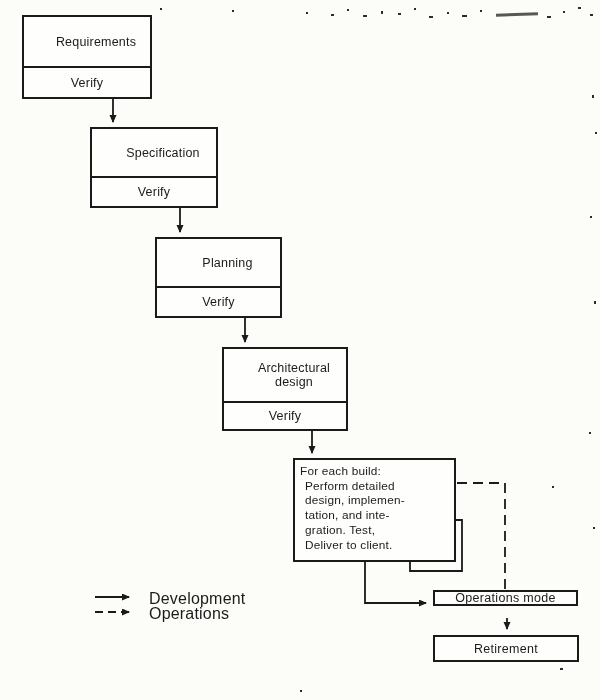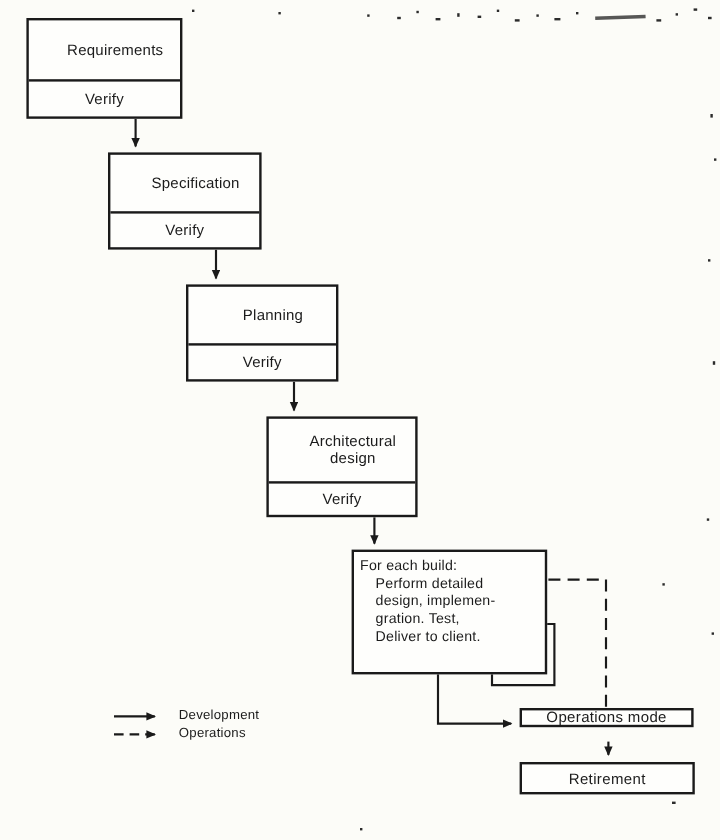--- a/index.html
+++ b/index.html
@@ -44,23 +44,23 @@
     left:293px;top:458px;width:163px;height:104px;
     background:#fefefc;
     border:2px solid #1a1a1a;
     box-sizing:border-box;
     font-size:11.8px;
     line-height:14.7px;
     letter-spacing:.2px;
     padding:4px 2px 0 5px;
   }
   .buildbox .ln{white-space:nowrap;}
-  .buildbox .indent{margin-left:13px;}
+  .buildbox .indent{margin-left:5px;}
   .legend-label{
-    position:absolute;font-size:11px;letter-spacing:.2px;
+    position:absolute;font-size:16px;letter-spacing:.2px;
   }
   .speck{position:absolute;background:#2c2c2c;}
   .smudge{
     position:absolute;left:496px;top:13px;width:42px;height:3px;
     background:#3a3a3a;transform:rotate(-2deg);opacity:.85;
   }
 </style>
 </head>
 <body>
 
@@ -103,20 +103,21 @@
 
   <div class="stage" style="left:222px;top:347px;width:126px;height:84px;">
     <div class="name" style="padding:12px 18px;">Architectural design</div>
     <div class="verify" style="height:32px;">Verify</div>
   </div>
 
   <div class="buildbox">
     <div class="ln">For each build:</div>
     <div class="ln indent">Perform detailed</div>
     <div class="ln indent">design, implemen-</div>
+    <div class="ln indent">tation, and inte-</div>
     <div class="ln indent">gration. Test,</div>
     <div class="ln indent">Deliver to client.</div>
   </div>
 
   <div class="simplebox" style="left:433px;top:590px;width:145px;height:16px;">Operations mode</div>
 
   <div class="simplebox" style="left:433px;top:635px;width:146px;height:27px;">Retirement</div>
 
   <div class="legend-label" style="left:149px;top:590px;">Development</div>
   <div class="legend-label" style="left:149px;top:605px;">Operations</div>

